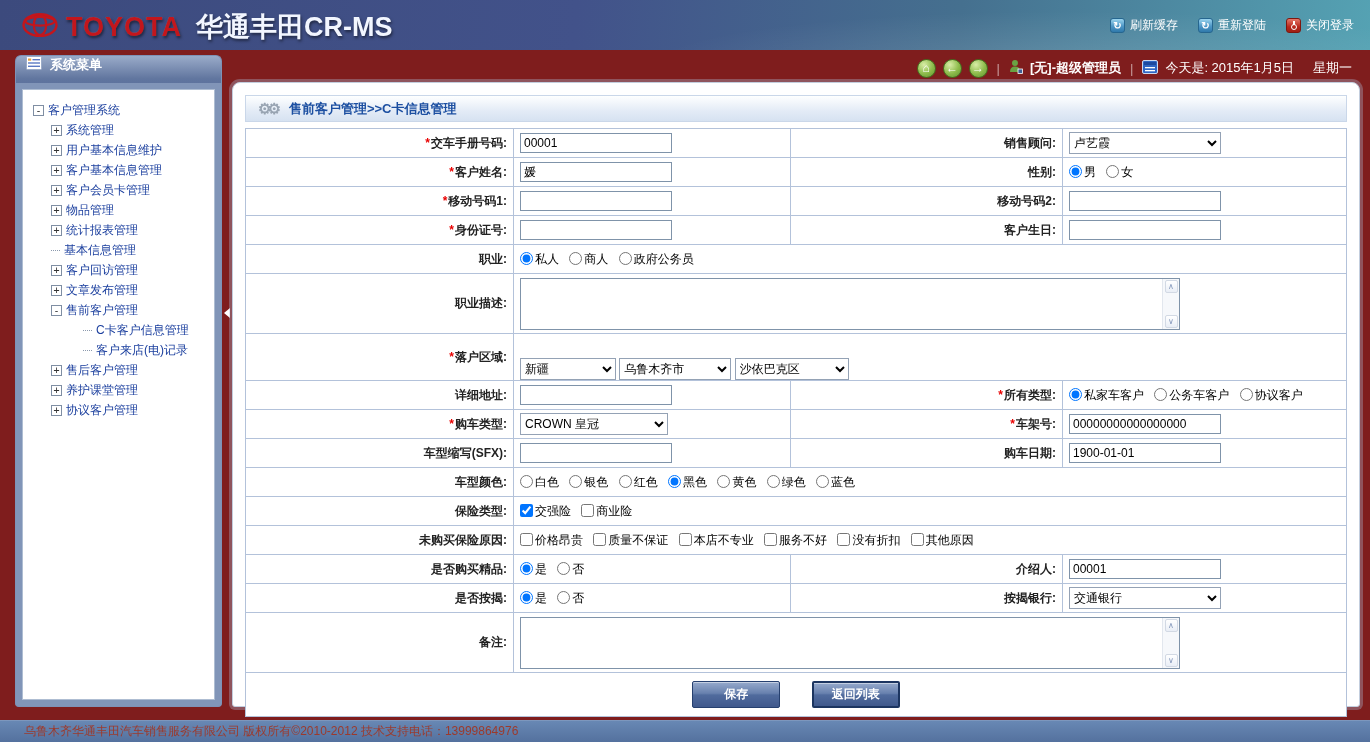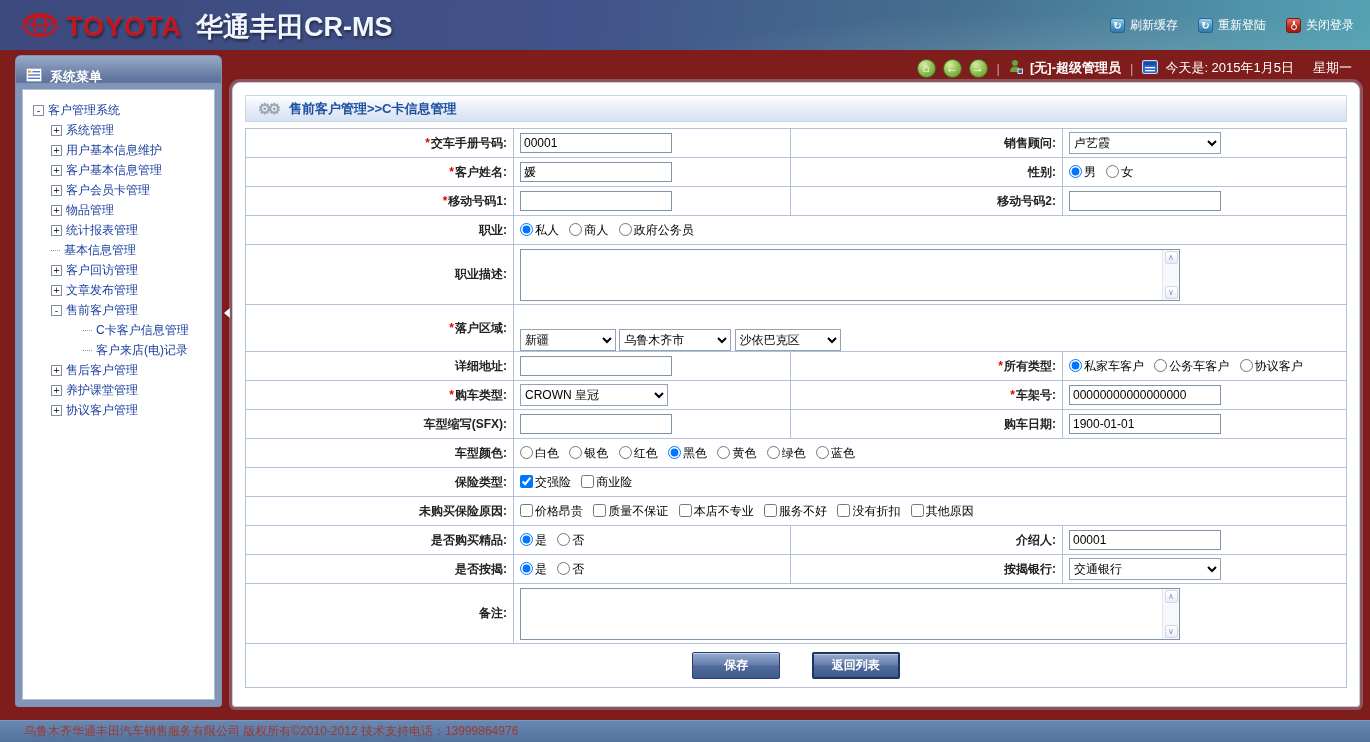--- a/index.html
+++ b/index.html
@@ -34,21 +34,21 @@
     background:radial-gradient(circle at 35% 28%, #d8eda6, #8cbb4a 55%, #5f9430);
     color:#fff; font-weight:bold; font-size:12px; line-height:17px; text-align:center; cursor:pointer; }
   .sep { color:rgba(255,255,255,.55); margin:0 2px; }
   .user-label { font-weight:bold; }
   .weekday { margin-left:12px; }
 
   
   .sidebar { position:absolute; left:15px; top:55px; width:207px; bottom:35px; }
   .sidebar-head { height:42px; border-radius:6px 6px 0 0;
     background:linear-gradient(#9aabc9, #61769f 55%, #54699a); border:1px solid #7e92b6; border-bottom:none;
-    color:#fff; font-weight:bold; font-size:13px; display:flex; align-items:center; gap:8px; padding:0 10px; }
+    color:#fff; font-weight:bold; font-size:13px; display:flex; gap:8px; padding:0 10px; }
   .sidebar-body { position:absolute; top:28px; left:0; right:0; bottom:0;
     background:linear-gradient(#8ea1c2, #76body89aa); background-color:#8195b8; border:1px solid #7e92b6; border-top:none;
     border-radius:0 0 4px 4px; padding:6px; }
   .tree-box { background:#fff; border:1px solid #aebdd2; height:100%; padding:10px 4px; overflow:hidden; }
   .tnode { display:flex; align-items:center; height:20px; color:#1b3f9e; font-size:12px; cursor:pointer; white-space:nowrap; }
   .tnode .tlabel { margin-left:4px; }
   .lvl0 { padding-left:6px; }
   .lvl1 { padding-left:24px; }
   .lvl2 { padding-left:56px; }
   .tbox { width:11px; height:11px; border:1px solid #7f8ea3; background:#fff; color:#333;
@@ -71,21 +71,21 @@
   table.form { width:100%; border-collapse:collapse; table-layout:fixed; font-size:12px; }
   table.form td { border:1px solid #b3c2da; height:29px; padding:0 6px; background:#fff; vertical-align:middle; }
   td.lbl { background:#efefef; text-align:right; font-weight:bold; color:#222; }
   .req { color:#e80000; margin-right:1px; }
   .tall { height:60px !important; }
 
   input.ti { height:20px; width:152px; border:1px solid #7f93a9; font-size:12px; padding:1px 3px;
     font-family:"Liberation Sans", sans-serif; }
   select.dd { height:22px; width:152px; border:1px solid #94a2b5; font-size:12px; background:#fff;
     font-family:"Liberation Sans", sans-serif; }
-  select.dd.prov { width:96px; } select.dd.city { width:112px;margin-top:24px; } select.dd.dist { width:106px; margin-right:0; }
+  select.dd.prov { width:96px; } select.dd.city { width:112px;margin-top:24px; } select.dd.dist { width:114px; margin-right:0; }
   select.dd.cartype { width:148px; }
   .opt { margin-right:7px; font-weight:normal; color:#000; white-space:nowrap; }
   .opt input { vertical-align:-2px; margin-right:2px; }
 
   .ta-wrap { display:flex; width:660px; height:52px; border:1px solid #7f93a9; background:#fff; margin:3px 0; }
   .ta-wrap textarea { flex:1; border:none; outline:none; resize:none; font:12px "Liberation Sans", sans-serif; padding:2px 4px; }
   .fakebar { width:17px; border-left:1px solid #e2e7ee; background:#f6f8fb; display:flex; flex-direction:column;
     justify-content:space-between; align-items:center; padding:1px; }
   .scroll-btn { width:13px; height:13px; border:1px solid #d2d9e4; border-radius:2px;
     background:linear-gradient(#ffffff, #e9eef6); color:#8396ba; font-size:8px; line-height:11px; text-align:center; }
@@ -284,20 +284,26 @@
         </td>
       </tr>
 
       <tr>
         <td class="lbl"><span class="req">*</span><span>移动号码1:</span></td>
         <td><input class="ti" value="" style=""></td>
         <td class="lbl"><span>移动号码2:</span></td>
         <td><input class="ti" value="" style=""></td>
       </tr>
 
+      <tr>
+        <td class="lbl"><span class="req">*</span><span>身份证号:</span></td>
+        <td><input class="ti" value="" style=""></td>
+        <td class="lbl"><span>客户生日:</span></td>
+        <td><input class="ti" value="" style=""></td>
+      </tr>
 
       <tr>
         <td class="lbl"><span>职业:</span></td>
         <td colspan="3">
           <label class="opt"><input type="radio" name="occupation" checked="" style=""><span>私人</span></label>
           <label class="opt"><input type="radio" name="occupation" style=""><span>商人</span></label>
           <label class="opt"><input type="radio" name="occupation" style=""><span>政府公务员</span></label>
         </td>
       </tr>
 

